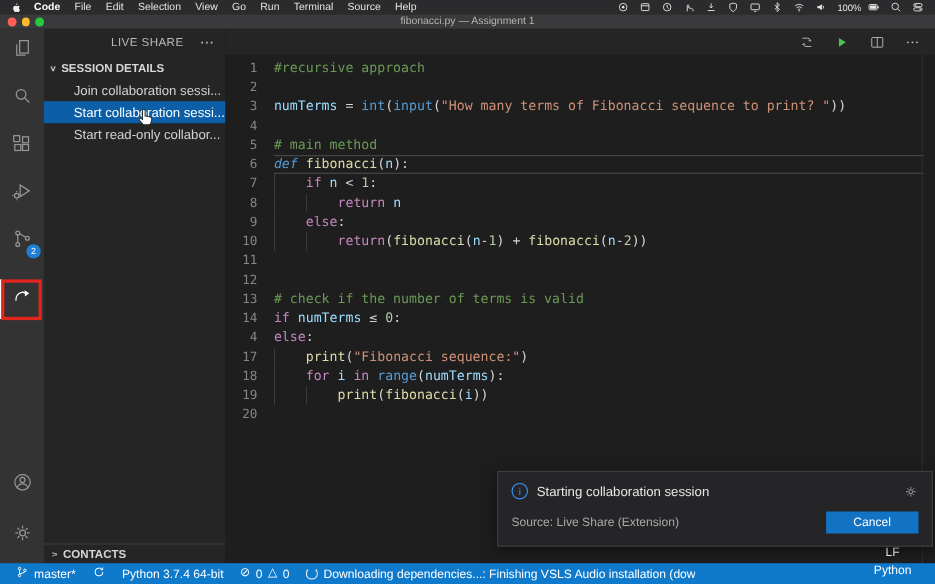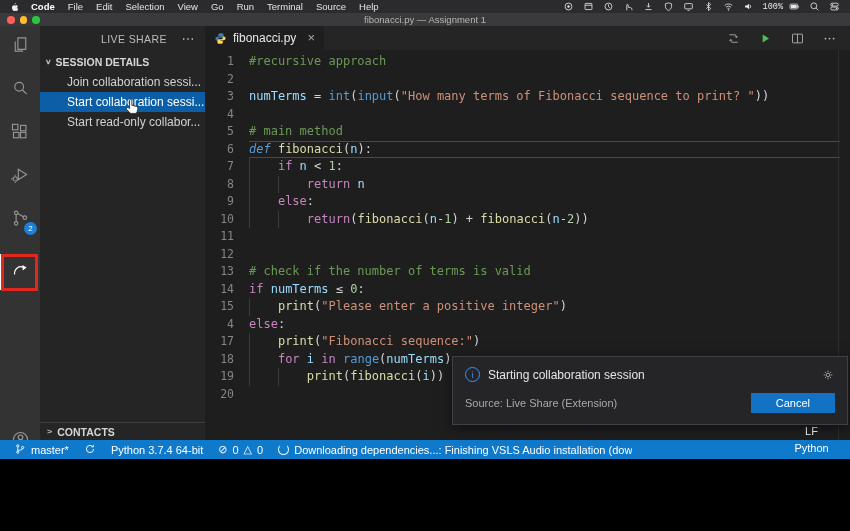--- a/index.html
+++ b/index.html
@@ -1,27 +1,27 @@
 <!DOCTYPE html>
 <html><head>
 <meta charset="utf-8">
 <style>
   html,body{margin:0;padding:0;background:#000;}
-  .screen{position:relative;width:850px;height:459px;overflow:hidden;background:#1e1e1e;
+  .screen{position:relative;width:850px;height:531px;overflow:hidden;background:#1e1e1e;
           font-family:"Liberation Sans",sans-serif;-webkit-font-smoothing:antialiased;}
 
   
   .menubar{position:absolute;top:0;left:0;right:0;height:13px;background:#2b2b2d;color:#e3e3e3;
            display:flex;align-items:center;padding:0 10px;font-size:9.5px;z-index:40;}
   .apple-logo{display:flex;align-items:center;margin-right:12px;color:#eee;}
   .apple-logo svg{width:9px;height:10px;fill:currentColor;}
   .menu-items{display:flex;gap:13px;}
   .menu-item{cursor:default;}
   .menu-item.first{font-weight:bold;color:#fff;}
-  .menu-right{margin-left:auto;display:flex;align-items:center;gap:9px;color:#e6e6e6;font-family:Liberation Mono, monospace;}
+  .menu-right{margin-left:auto;display:flex;align-items:center;gap:9px;color:#e6e6e6;}
   .menu-right .micon{display:flex;align-items:center;}
   .menu-right svg{width:11px;height:11px;stroke:currentColor;fill:none;stroke-width:1.2;}
   .battery-label{font-size:8.5px;margin-right:-3px;}
 
   
   .titlebar{position:absolute;top:13px;left:0;right:0;height:13px;background:#3a3a3c;
             display:flex;align-items:center;justify-content:center;font-size:9.5px;color:#b5b5b5;z-index:39;}
   .traffic{position:absolute;left:7px;top:3px;display:flex;gap:5px;}
   .light{width:7.5px;height:7.5px;border-radius:50%;}
   .light.close{background:#ff5f57;} .light.min{background:#febc2e;} .light.max{background:#28c840;}
@@ -297,28 +297,20 @@
           </div>
         </div>
       <div class="contacts">
         <span class="sb-chevron">&gt;</span>
         <span>CONTACTS</span>
       </div>
     </div>
 
     <div class="editor">
       <div class="tabbar">
-        <div class="tab">
-          <svg class="pyicon" viewBox="0 0 16 16">
-            <path d="M7.9 1.5c-2 0-2.7.9-2.7 2v1.6h2.9v.7H3.9c-1.3 0-2.1 1-2.1 2.4 0 1.4.7 2.4 2 2.4h1.3V8.9c0-1.1.9-1.9 2-1.9h2.9c1 0 1.8-.8 1.8-1.8V3.5c0-1.1-.9-2-2-2z" fill="#3f7cac"></path>
-            <path d="M8.1 14.5c2 0 2.7-.9 2.7-2v-1.6H7.9v-.7h4.2c1.3 0 2.1-1 2.1-2.4 0-1.4-.7-2.4-2-2.4h-1.3v1.7c0 1.1-.9 1.9-2 1.9H6c-1 0-1.8.8-1.8 1.8v1.7c0 1.1.9 2 2 2z" fill="#ffd94a"></path>
-          </svg>
-          <span>fibonacci.py</span>
-          <span class="tab-close">×</span>
-        </div>
         <div class="editor-actions" id="editor-actions">
             <div class="ea">
               <svg viewBox="0 0 24 24">
                 <path d="M5.5 6h8a3 3 0 013 3v1.5M18.5 18h-8a3 3 0 01-3-3v-1.5"></path>
                 <path d="M14.5 8.5l2 2 2-2M9.5 15.5l-2-2-2 2"></path>
               </svg>
             </div>
             <div class="ea run">
               <svg viewBox="0 0 24 24">
                 <path d="M7.5 5.5l10 6.5-10 6.5z" fill="#4fc154" stroke="none"></path>
@@ -390,24 +382,20 @@
           </div>
           <div class="code-line">
             <span class="ln">13</span>
             <span class="lc"><span class="t-comment"># check if the number of terms is valid</span></span>
           </div>
           <div class="code-line">
             <span class="ln">14</span>
             <span class="lc"><span class="t-kw">if</span><span class="t-plain"> </span><span class="t-var">numTerms</span><span class="t-plain"> ≤ </span><span class="t-num">0</span><span class="t-plain">:</span></span>
           </div>
           <div class="code-line">
-            <span class="ln">15</span>
-            <span class="lc"><span class="indent">    </span><span class="t-func">print</span><span class="t-plain">(</span><span class="t-str">"Please enter a positive integer"</span><span class="t-plain">)</span></span>
-          </div>
-          <div class="code-line">
             <span class="ln">4</span>
             <span class="lc"><span class="t-kw">else</span><span class="t-plain">:</span></span>
           </div>
           <div class="code-line">
             <span class="ln">17</span>
             <span class="lc"><span class="indent">    </span><span class="t-func">print</span><span class="t-plain">(</span><span class="t-str">"Fibonacci sequence:"</span><span class="t-plain">)</span></span>
           </div>
           <div class="code-line">
             <span class="ln">18</span>
             <span class="lc"><span class="indent">    </span><span class="t-kw">for</span><span class="t-plain"> </span><span class="t-var">i</span><span class="t-plain"> </span><span class="t-kw">in</span><span class="t-plain"> </span><span class="t-builtin">range</span><span class="t-plain">(</span><span class="t-var">numTerms</span><span class="t-plain">):</span></span>

